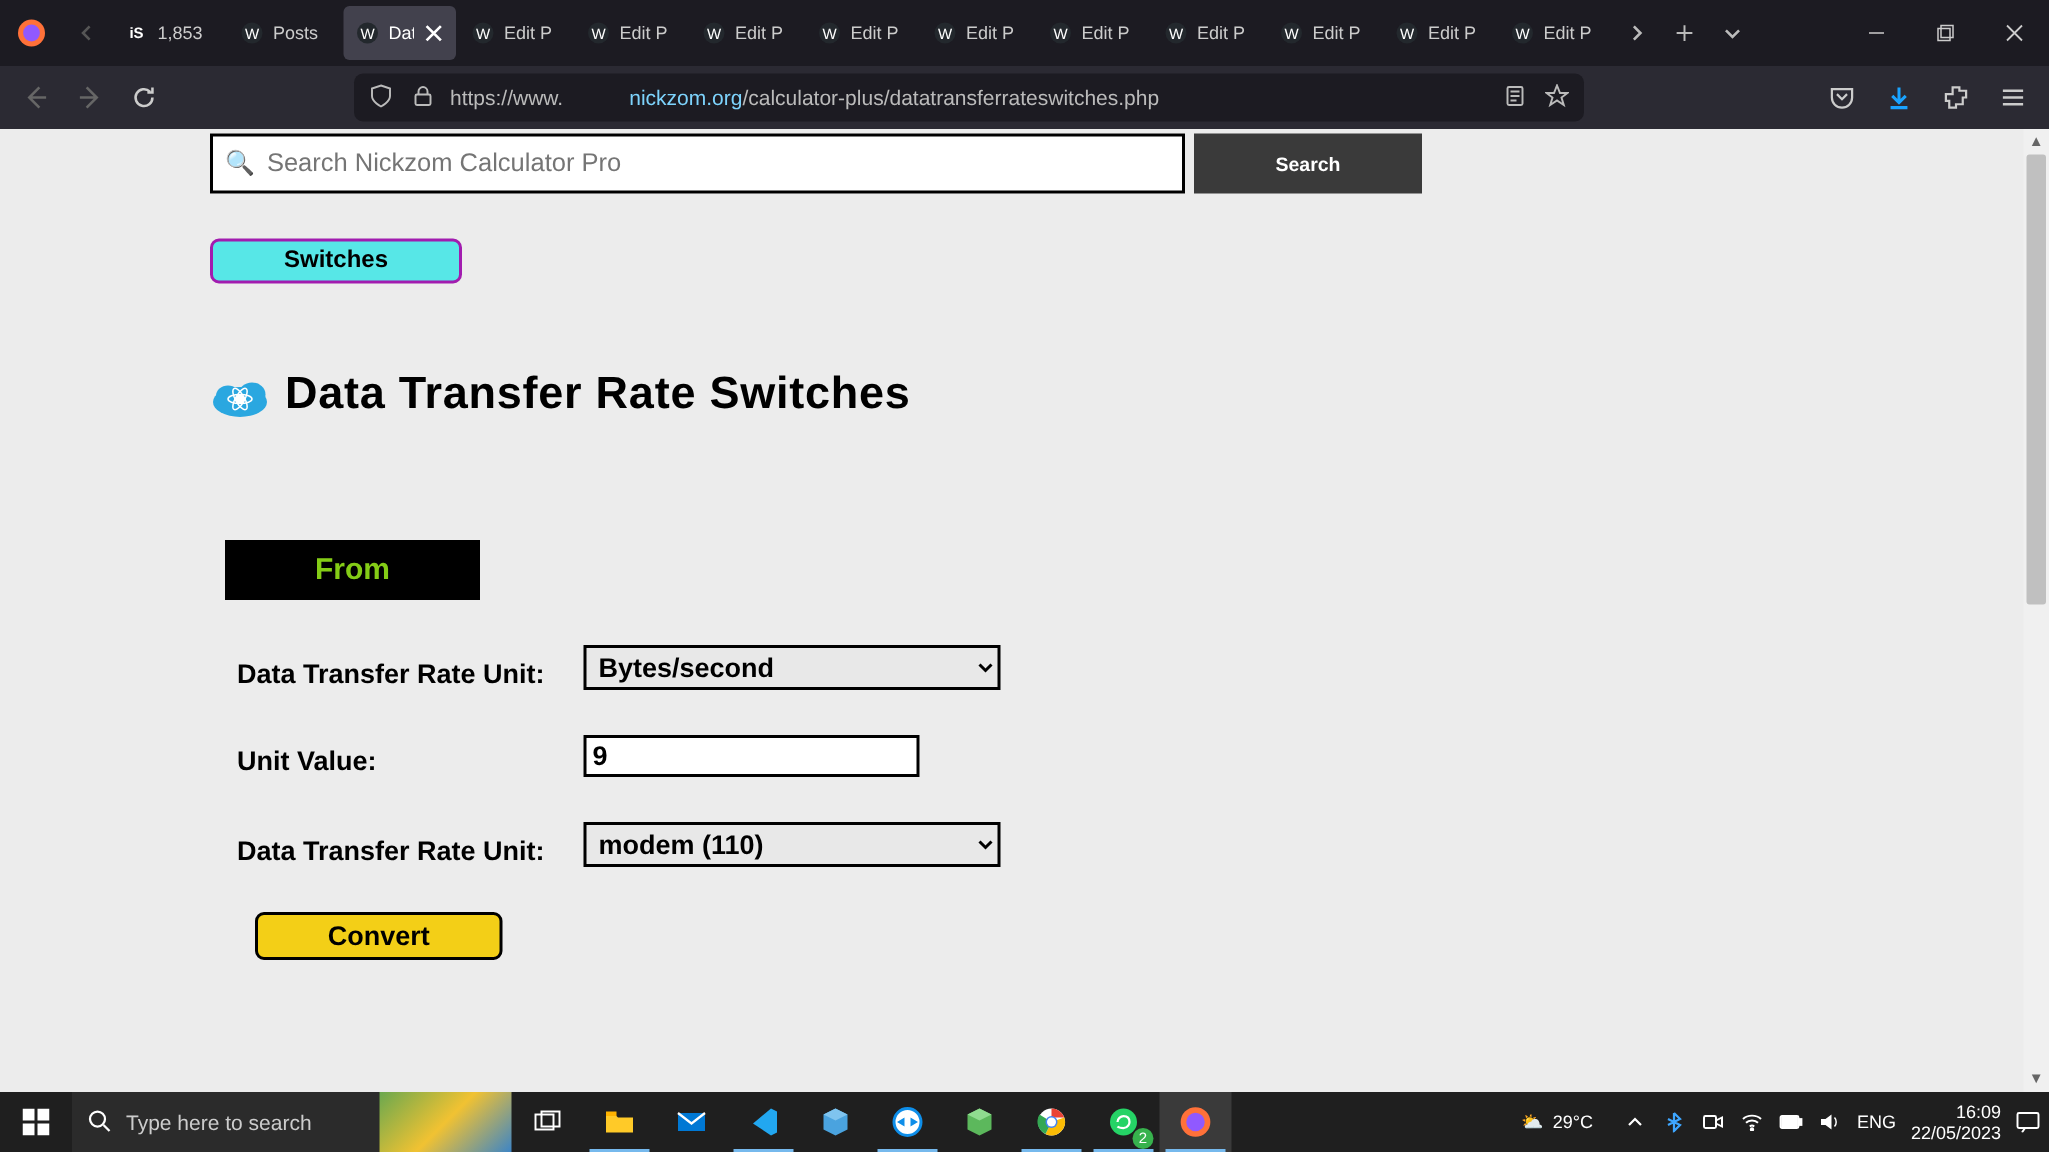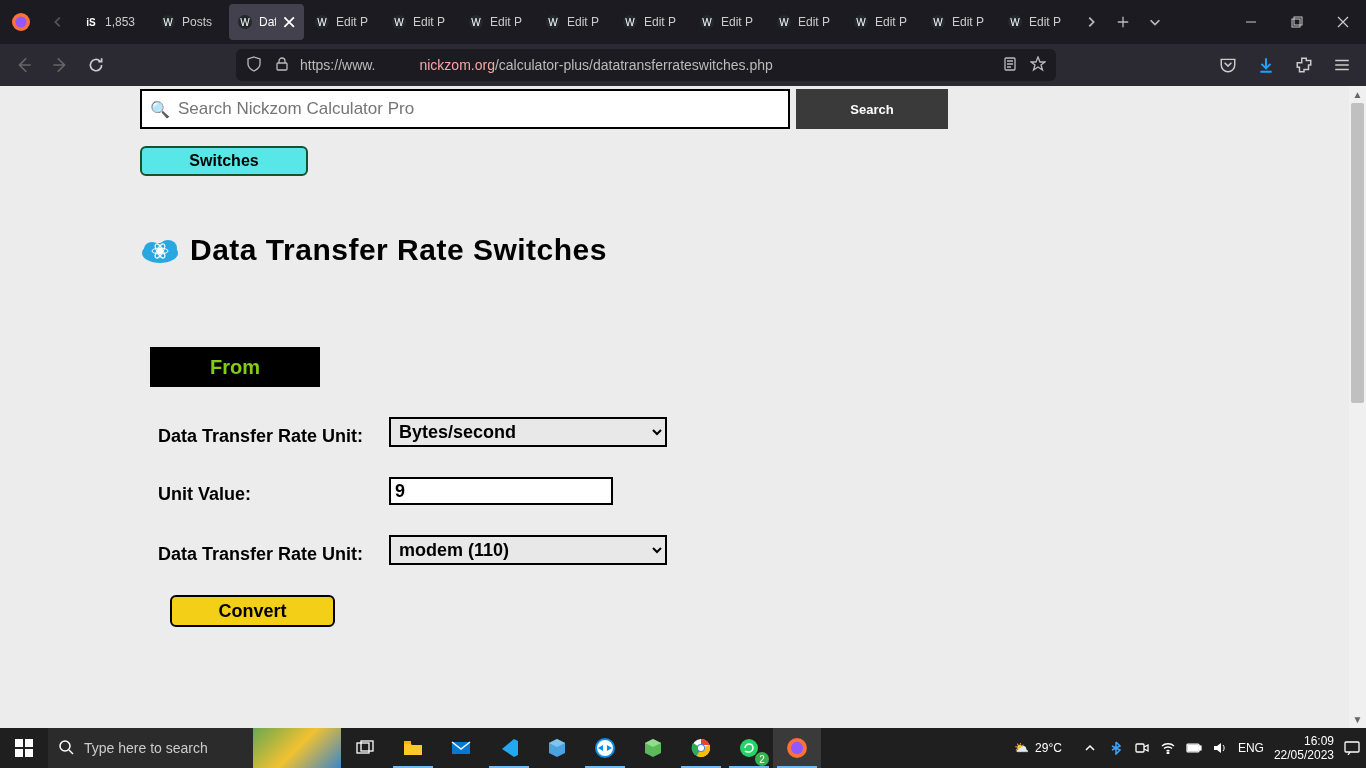--- a/index.html
+++ b/index.html
@@ -18,33 +18,33 @@
   .ff-tab .ttitle { overflow:hidden; }
   .ff-tab .tclose { width:16px; height:16px; display:flex; align-items:center; justify-content:center; }
   .ff-window-ctrl { margin-left:auto; display:flex; }
   .win-btn { width:46px; display:flex; align-items:center; justify-content:center; color:#ccc; }
   .win-btn svg { width:12px; height:12px; }
   .ff-toolbar { height:42px; background:#2b2a33; display:flex; align-items:center; padding:0 8px; color:#ccc; gap:4px; }
   .nav-btn { width:32px; height:32px; display:flex; align-items:center; justify-content:center; border-radius:4px; }
   .nav-btn.disabled { color:#666; }
   .urlbar { flex:0 0 820px; height:32px; margin-left:120px; background:#1c1b22; border-radius:6px; display:flex; align-items:center; padding:0 10px; gap:10px; font-size:14px; color:#ccc; }
   .urlbar .url-text { color:#bbb; white-space:nowrap; }
-  .urlbar .url-text .host { color:#fca5a5;padding-left:44px; }
+  .urlbar .url-text .host { color:#7dd3fc;padding-left:44px; }
   .urlbar .iconset { display:flex; gap:12px; }
   .urlbar .right { margin-left:auto; display:flex; gap:12px; }
   .ff-toolbar .right-tools { margin-left:auto; display:flex; gap:6px; }
   
   .viewport { position:relative; width:1366px; height:642px; background:#ececec; overflow:hidden; }
   .page { position:absolute; left:0; top:0; width:1349px; padding-left:140px; padding-top:3px; }
   .searchbar-row { display:flex; }
   .searchbox { width:650px; height:40px; border:2px solid #000; background:#fff; display:flex; align-items:center; padding:0 8px; gap:8px; }
   .searchbox input { border:none; outline:none; font-size:17px; width:100%; color:#606060; font-family:inherit; }
   .search-btn { width:152px; height:40px; margin-left:6px; background:#3a3a3a; color:#fff; border:none; font-size:13px; font-weight:600; }
-  .switches-btn { margin-top:17px; height:30px; width:168px; background:#57e7e7; border:2px solid #14532d; border-radius:6px; font-size:16px; font-weight:700; }
-  .page-title-row { margin-top:57px; display:flex; align-items:center; gap:10px; }
+  .switches-btn { margin-top:30px; height:30px; width:168px; background:#57e7e7; border:2px solid #a21caf; border-radius:6px; font-size:16px; font-weight:700; }
+  .page-title-row { margin-top:57px; display:flex; align-items:flex-end; gap:10px; }
   .cloud { width:40px; height:30px; }
   .page-title { font-size:30px; font-weight:800; letter-spacing:0.5px; }
   .form { margin-top:80px; margin-left:10px; }
   .hdr { width:170px; height:40px; background:#000; color:#84cc16; font-size:20px; font-weight:700; display:flex; align-items:center; justify-content:center; margin-bottom:30px; }
   .row { display:flex; align-items:flex-end; margin-bottom:30px; }
   .row .lbl { width:239px; font-size:18px; font-weight:700; padding-left:8px; }
   .sel { width:278px; height:30px; border:2px solid #000; font-size:18px; font-weight:600; padding-left:4px; background:#e8e8e8; }
   .txt { width:224px; height:28px; border:2px solid #000; font-size:18px; font-weight:600; padding:0 4px; }
   .convert-btn { margin-left:20px; width:165px; height:32px; background:#f3cf17; border:2px solid #000; border-radius:6px; font-size:18px; font-weight:700; }
   

